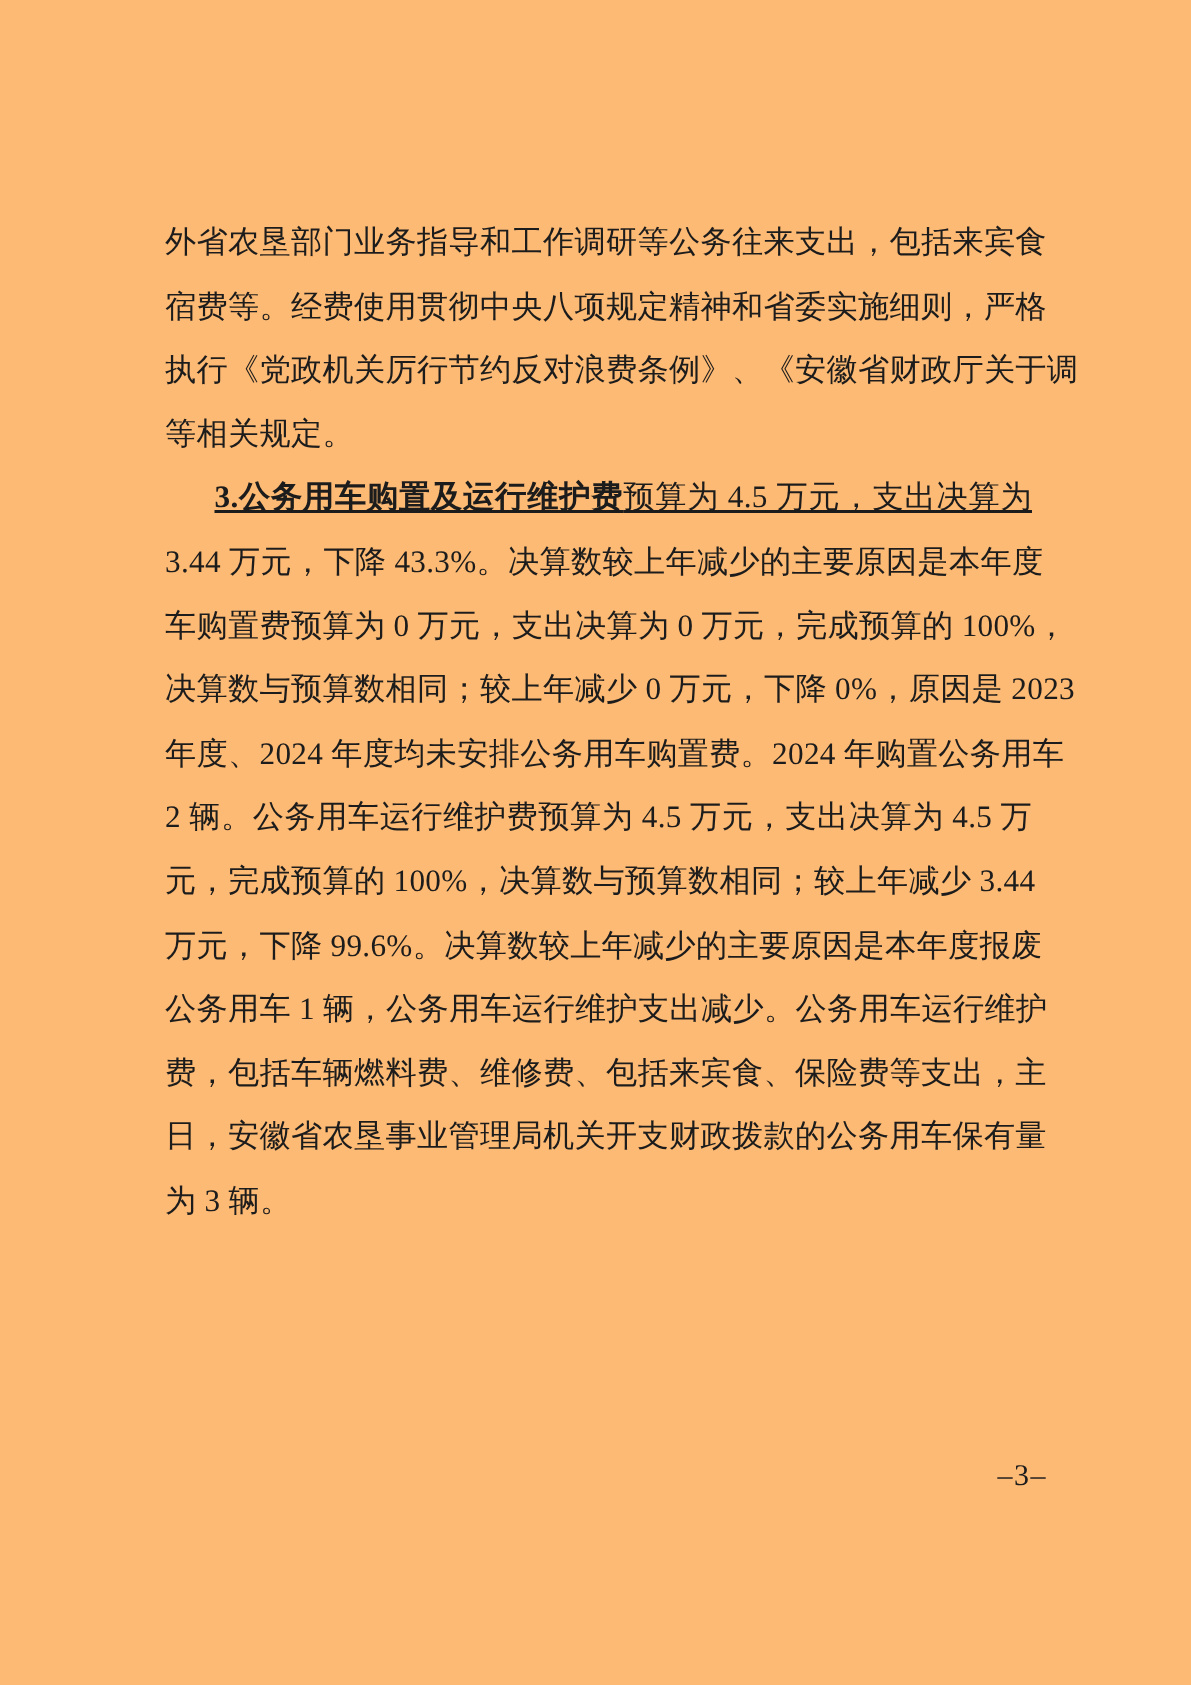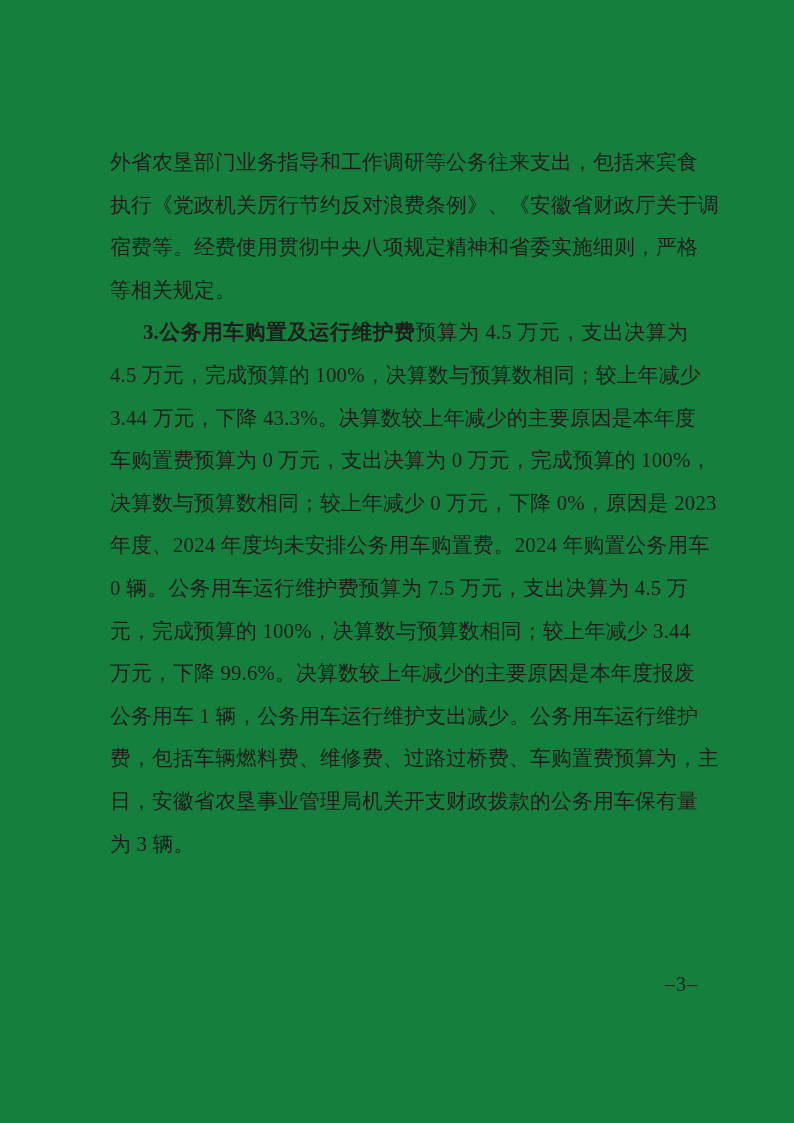--- a/index.html
+++ b/index.html
@@ -6,21 +6,21 @@
   html, body {
     width: 794px;
     height: 1123px;
     background: #e8e8e8;
     font-family: "Liberation Serif", "DejaVu Serif", serif;
   }
   .sheet {
     position: relative;
     width: 794px;
     height: 1123px;
-    background: #15803d;
+    background: #fdba74;
     overflow: hidden;
     color: #1c1c1c;
   }
   .body-text {
     position: absolute;
     left: 110px;
     top: 141px;
     width: 578px;
   }
   .line {
@@ -32,20 +32,21 @@
     text-justify: inter-character;
     white-space: nowrap;
     letter-spacing: 0.2px;
   }
   .line.lastline {
     text-align: right;
     text-align-last: left;
   }
   .line.indent {
     text-indent: 33px;
+    text-decoration: underline;
   }
   .line b {
     font-weight: bold;
   }
   .page-number {
     position: absolute;
     top: 972px;
     right: 96px;
     font-size: 20px;
     line-height: 24px;
@@ -53,34 +54,33 @@
     letter-spacing: 1px;
   }
 </style>
 </head>
 <body>
 
 <div class="sheet">
   <div class="body-text">
 
     <div class="line">外省农垦部门业务指导和工作调研等公务往来支出，包括来宾食</div>
+    <div class="line">宿费等。经费使用贯彻中央八项规定精神和省委实施细则，严格</div>
     <div class="line">执行《党政机关厉行节约反对浪费条例》、《安徽省财政厅关于调</div>
-    <div class="line">宿费等。经费使用贯彻中央八项规定精神和省委实施细则，严格</div>
     <div class="line lastline">等相关规定。</div>
 
     <div class="line indent"><b>3.公务用车购置及运行维护费</b><span>预算为 4.5 万元，支出决算为</span></div>
-    <div class="line">4.5 万元，完成预算的 100%，决算数与预算数相同；较上年减少</div>
     <div class="line">3.44 万元，下降 43.3%。决算数较上年减少的主要原因是本年度</div>
     <div class="line">车购置费预算为 0 万元，支出决算为 0 万元，完成预算的 100%，</div>
     <div class="line">决算数与预算数相同；较上年减少 0 万元，下降 0%，原因是 2023</div>
     <div class="line">年度、2024 年度均未安排公务用车购置费。2024 年购置公务用车</div>
-    <div class="line">0 辆。公务用车运行维护费预算为 7.5 万元，支出决算为 4.5 万</div>
+    <div class="line">2 辆。公务用车运行维护费预算为 4.5 万元，支出决算为 4.5 万</div>
     <div class="line">元，完成预算的 100%，决算数与预算数相同；较上年减少 3.44</div>
     <div class="line">万元，下降 99.6%。决算数较上年减少的主要原因是本年度报废</div>
     <div class="line">公务用车 1 辆，公务用车运行维护支出减少。公务用车运行维护</div>
-    <div class="line">费，包括车辆燃料费、维修费、过路过桥费、车购置费预算为，主</div>
+    <div class="line">费，包括车辆燃料费、维修费、包括来宾食、保险费等支出，主</div>
     <div class="line">日，安徽省农垦事业管理局机关开支财政拨款的公务用车保有量</div>
     <div class="line lastline">为 3 辆。</div>
 
   </div>
 
   <div class="page-number">–3–</div>
 </div>
 
 </body></html>

